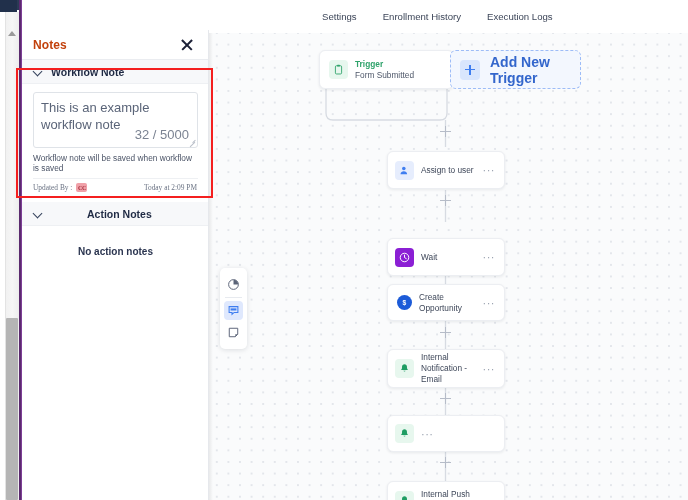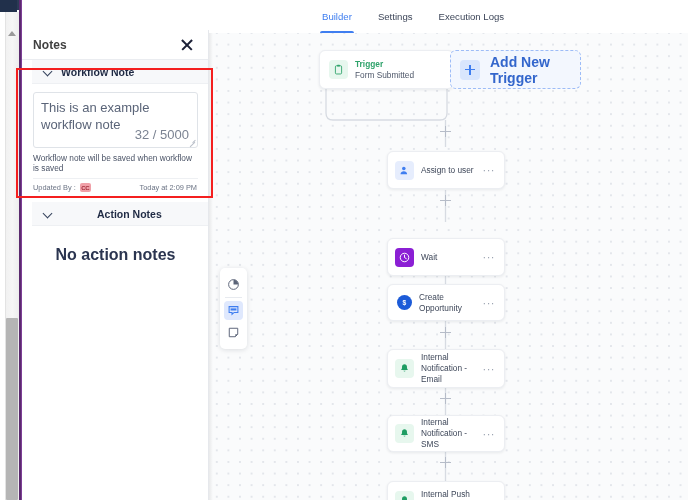--- a/index.html
+++ b/index.html
@@ -22,56 +22,56 @@
     border-left:4px solid transparent;border-right:4px solid transparent;border-bottom:5px solid #9a9a9a; }
   .scroll-thumb { position: absolute; left: 6px; top: 318px; width: 12px; height: 182px; background: #b5b5b5; border-radius: 1px; }
   .divider-purple { position: absolute; left: 19px; top: 0; width: 3px; height: 500px; background: #5b2a6e; }
   .divider-purple2 { position: absolute; left: 21px; top: 0; width: 1px; height: 500px; background: #7d3f96; }
 
   
   .panel { position: absolute; left: 22px; top: 0; width: 187px; height: 500px; background: #ffffff; }
   .panel-topgap { height: 30px; background: #ffffff; }
   .panel-header { height: 30px; display: flex; align-items: center; justify-content: space-between;
     padding: 0 14px 0 11px; border-bottom: 1px solid #eaecf0; }
-  .panel-title { font-size: 12px; font-weight: bold; color: #404040; letter-spacing: .1px; }
+  .panel-title { font-size: 12px; font-weight: bold; color: #c2410c; letter-spacing: .1px; }
   .close-btn { width: 16px; height: 16px; position: relative; cursor: pointer; }
   .close-btn:before, .close-btn:after { content:""; position:absolute; left:1px; top:7px; width:14px; height:1.6px; background:#1a1f36; }
   .close-btn:before { transform: rotate(45deg); }
   .close-btn:after { transform: rotate(-45deg); }
 
   
   .redbox { position: absolute; left: 16px; top: 68px; width: 197px; height: 130px;
     border: 2px solid #f41f1f; pointer-events: none; z-index: 20; }
 
   .section-head { height: 24px; display: flex; align-items: center; gap: 8px;
-    padding-left: 12px; background: #f7f8fa; border-bottom: 1px solid #eef0f3; cursor: pointer; margin-left: 10px; }
+    padding-left: 12px; background: #f7f8fa; border-bottom: 1px solid #eef0f3; cursor: pointer; }
   .chev { width: 9px; height: 9px; position: relative; flex: 0 0 auto; }
   .chev:after { content:""; position:absolute; left:0; top:1px; width:6px;height:6px;
     border-right:1.5px solid #35425c; border-bottom:1.5px solid #35425c; transform: rotate(45deg); }
   .section-label { font-size: 10.5px; font-weight: bold; color: #1f2a44; }
 
   .note-body { padding: 8px 11px 0 11px; }
   .textarea-wrap { position: relative; border: 1px solid #dfe3e8; border-radius: 3px; height: 56px; background: #fff; }
   .textarea-wrap .note-text { position: absolute; left: 7px; top: 7px; right: 0; font-size: 13px; color: #5a6478; line-height: 1.3; }
   .charcount { position: absolute; right: 8px; bottom: 5px; font-size: 13px; color: #7b8392; }
   .resize-h { position: absolute; right: 1px; bottom: 1px; width: 7px; height: 7px; cursor: nwse-resize; }
   .resize-h:before { content:""; position:absolute; right:0; bottom:1px; width:7px; height:1px; background:#b9bfc9; transform: rotate(-45deg); }
   .resize-h:after { content:""; position:absolute; right:0; bottom:4px; width:4px; height:1px; background:#b9bfc9; transform: rotate(-45deg); }
 
   .note-hint { font-size: 8.3px; color: #4a5366; padding: 5px 0 5px 0; }
   .note-meta { display: flex; align-items: flex-start; justify-content: space-between;
-    border-top: 1px solid #eef0f3; padding: 4px 1px 4px 0; }
+    border-top: 1px solid #eef0f3; padding: 4px 1px 4px 0; font-family: Liberation Serif, serif; }
   .meta-left { display: flex; align-items: center; gap: 4px; font-size: 7.4px; color: #6b7384; }
   .avatar { width: 11px; height: 9px; border-radius: 2px; background: #f0a0a8;
     display: flex; align-items: center; justify-content: center;
     font-size: 6px; color: #a12c3a; font-weight: bold; letter-spacing: -.3px; }
   .meta-right { font-size: 7.4px; color: #6b7384; }
 
   .section-head2 { margin-top: 6px; gap: 44px; }
-  .empty-state { text-align: center; font-size: 16px; font-weight: bold; color: #2b3550; padding-top: 20px; }
+  .empty-state { text-align: center; font-size: 10px; font-weight: bold; color: #2b3550; padding-top: 20px; }
 
   .panel-edge { position: absolute; right: 0; top: 30px; width: 1px; height: 470px; background: #e6e8ec; }
   .panel-shadow { position: absolute; left: 209px; top: 0; width: 4px; height: 500px;
     background: linear-gradient(to right, rgba(0,0,0,.07), rgba(0,0,0,0)); }
 
   
   .canvas { position: absolute; left: 209px; top: 0; right: 0; bottom: 0; background: #fafbfc;
     background-image: radial-gradient(#e3e6eb 1px, transparent 1.1px);
     background-size: 11.6px 11.6px; background-position: 2px 4px; }
 
@@ -252,21 +252,20 @@
       <span class="dots">···</span>
     </div>
 
     <div class="node" style="left:178px; top:415px; width:118px; height:37px; padding:0 7px;">
       <span class="nicon green">
         <svg width="11" height="11" viewBox="0 0 16 16">
             <path d="M8 1.8c-2.1 0-3.6 1.6-3.6 3.6v2.4L3 10.2h10L11.6 7.8V5.4c0-2-1.5-3.6-3.6-3.6z" fill="#1f9d63"></path>
             <path d="M6.4 11.2a1.7 1.7 0 003.2 0z" fill="#1f9d63"></path>
           </svg>
       </span>
-      <span class="nlabel">Internal Notification - SMS</span>
       <span class="dots">···</span>
     </div>
 
     <div class="node" style="left:178px; top:481px; width:118px; height:38px; padding:0 7px;">
       <span class="nicon green">
         <svg width="11" height="11" viewBox="0 0 16 16">
             <path d="M8 1.8c-2.1 0-3.6 1.6-3.6 3.6v2.4L3 10.2h10L11.6 7.8V5.4c0-2-1.5-3.6-3.6-3.6z" fill="#1f9d63"></path>
             <path d="M6.4 11.2a1.7 1.7 0 003.2 0z" fill="#1f9d63"></path>
           </svg>
       </span>
@@ -293,18 +292,18 @@
             <path d="M2.8 2.8h10.4v7.4l-3 3H2.8z" fill="none" stroke="#5b6478" stroke-width="1.2"></path>
             <path d="M10.2 13.2v-3h3z" fill="#5b6478"></path>
           </svg>
       </div>
     </div>
   </div>
 
   <div class="panel-shadow"></div>
 
   <div class="tabbar">
-    <div class="tab active">Builder</div>
     <div class="tab">Settings</div>
+    <div class="tab">Enrollment History</div>
     <div class="tab">Execution Logs</div>
   </div>
 
 </div>
 
 </body></html>

